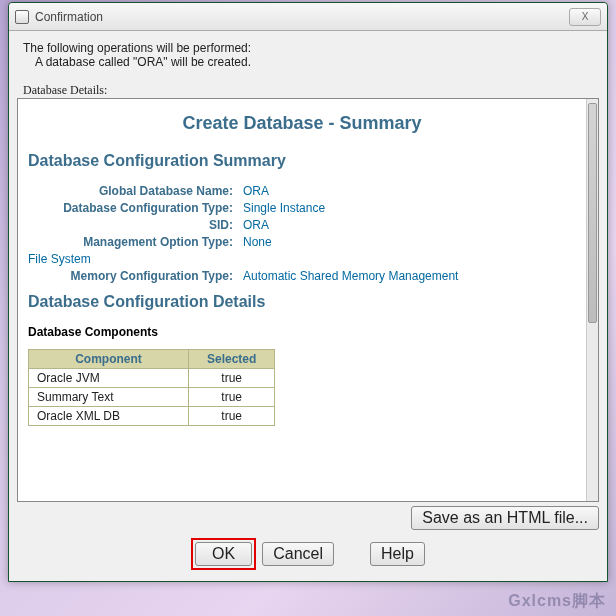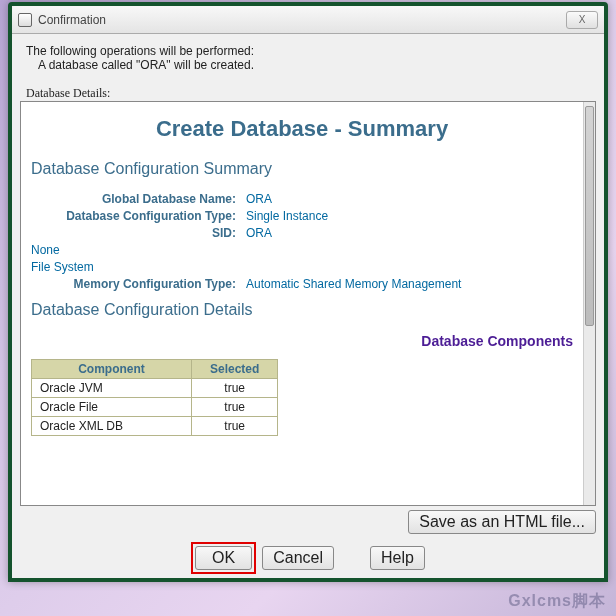--- a/index.html
+++ b/index.html
@@ -13,21 +13,21 @@
     overflow: hidden;
     position: relative;
   }
   .window {
     position: absolute;
     left: 8px;
     top: 2px;
     width: 600px;
     height: 580px;
     background: #f0f0f0;
-    border: 4px solid #14532d;
+    border: 1px solid #14532d;
     border-radius: 4px 4px 0 0;
     display: flex;
     flex-direction: column;
     box-shadow: 0 0 8px rgba(0,0,0,0.3);
   }
   .titlebar {
     height: 28px;
     background: linear-gradient(180deg, #f8f8f8 0%, #e4e4e4 100%);
     border-bottom: 1px solid #aaa;
     display: flex;
@@ -92,38 +92,37 @@
     left: 1px; right: 1px;
     top: 4px; height: 220px;
     background: linear-gradient(180deg,#d4d4d4,#bcbcbc);
     border: 1px solid #999;
     border-radius: 2px;
   }
   h1.summary-title {
     text-align: center;
     font-family: Verdana, sans-serif;
     color: #3b6d8c;
-    font-size: 22px;
+    font-size: 18px;
     font-weight: bold;
     margin: 8px 0 18px 0;
   }
   h2.section {
     font-family: Verdana, sans-serif;
     color: #3b6d8c;
     font-size: 16px;
-    font-weight: normal;
+    font-weight: bold;
     margin: 10px 0 14px 0;
   }
   h3.subsection {
     font-family: Verdana, sans-serif;
-    color: #4c1d95;
-    font-size: 14px;
+    color: #000000;
+    font-size: 12px;
     font-weight: bold;
     margin: 12px 0 8px 0;
-    text-align: right;
   }
   .kv {
     display: flex;
     margin: 3px 0;
   }
   .kv .k {
     width: 215px;
     text-align: right;
     color: #3b6d8c;
     font-weight: bold;
@@ -164,21 +163,21 @@
     border: 1px solid #888;
     border-radius: 3px;
     padding: 2px 10px;
     font-size: 16px;
     color: #222;
     cursor: pointer;
   }
   .dialog-buttons {
     display: flex;
     align-items: center;
-    padding: 6px 0 4px 0;
+    padding: 6px 0 11px 0;
   }
   .dialog-buttons .center {
     flex: 1;
     display: flex;
     justify-content: center;
     gap: 6px;
     align-items: center;
   }
   .ok-wrap {
     border: 2px solid #e00000;
@@ -226,20 +225,21 @@
       </div>
       <div class="kv">
         <div class="k">Database Configuration Type:</div>
         <div class="v">Single Instance</div>
       </div>
       <div class="kv">
         <div class="k">SID:</div>
         <div class="v">ORA</div>
       </div>
       <div class="kv">
+        <div class="k">Management Option Type:</div>
         <div class="v">None</div>
       </div>
       <div class="kv">
         <div class="v">File System</div>
       </div>
       <div class="kv">
         <div class="k">Memory Configuration Type:</div>
         <div class="v">Automatic Shared Memory Management</div>
       </div>
 
@@ -250,21 +250,21 @@
         <tbody>
             <tr>
           <th>Component</th>
           <th>Selected</th>
         </tr>
         <tr>
           <td class="name">Oracle JVM</td>
           <td class="sel">true</td>
         </tr>
         <tr>
-          <td class="name">Oracle File</td>
+          <td class="name">Summary Text</td>
           <td class="sel">true</td>
         </tr>
         <tr>
           <td class="name">Oracle XML DB</td>
           <td class="sel">true</td>
         </tr>
       </tbody>
         </table>
     </div>
     <div class="vscroll">

